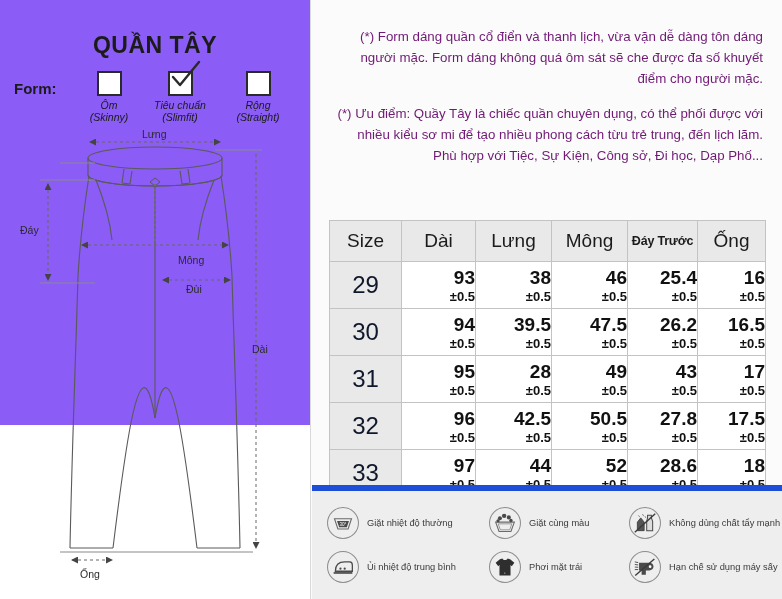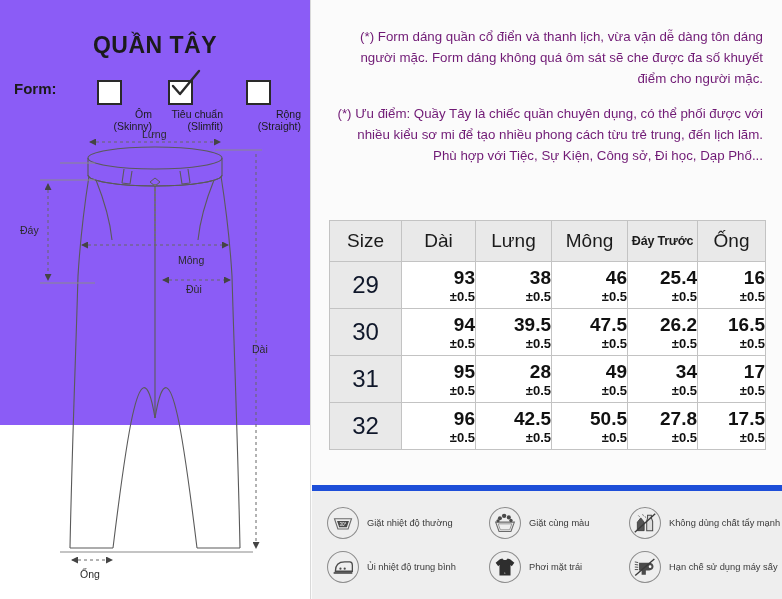--- a/index.html
+++ b/index.html
@@ -19,21 +19,21 @@
   .title{
     position:absolute;top:32px;left:0;width:310px;text-align:center;
     font-size:23px;font-weight:bold;color:#1b1b1b;letter-spacing:.5px;
   }
   .form-row{
     position:absolute;top:62px;left:0;width:310px;height:56px;
   }
   .form-label{
     position:absolute;left:14px;top:18px;font-size:15px;font-weight:bold;color:#1b1b1b;
   }
-  .cb-group{position:absolute;top:16px;width:86px;text-align:right;}
+  .cb-group{position:absolute;top:7px;width:86px;text-align:center;font-style:italic;}
   .cb-group.g0{left:66px;}
   .cb-group.g1{left:137px;}
   .cb-group.g2{left:215px;}
   .cb-box{
     width:21px;height:21px;border:2px solid #2a2a2a;background:#fff;
     margin:2px auto 0;position:relative;
   }
   .cb-box.checked .tick{
     position:absolute;left:-1px;top:-13px;width:34px;height:34px;overflow:visible;
   }
@@ -291,21 +291,21 @@
               </td>
               <td class="val">
                 <span class="v-main">28</span>
                 <span class="v-tol">±0.5</span>
               </td>
               <td class="val">
                 <span class="v-main">49</span>
                 <span class="v-tol">±0.5</span>
               </td>
               <td class="val">
-                <span class="v-main">34</span>
+                <span class="v-main">43</span>
                 <span class="v-tol">±0.5</span>
               </td>
               <td class="val">
                 <span class="v-main">17</span>
                 <span class="v-tol">±0.5</span>
               </td>
             </tr>
             <tr>
               <td class="sz">32</td>
               <td class="val">
@@ -319,20 +319,43 @@
               <td class="val">
                 <span class="v-main">50.5</span>
                 <span class="v-tol">±0.5</span>
               </td>
               <td class="val">
                 <span class="v-main">27.8</span>
                 <span class="v-tol">±0.5</span>
               </td>
               <td class="val">
                 <span class="v-main">17.5</span>
+                <span class="v-tol">±0.5</span>
+              </td>
+            </tr>
+            <tr>
+              <td class="sz">33</td>
+              <td class="val">
+                <span class="v-main">97</span>
+                <span class="v-tol">±0.5</span>
+              </td>
+              <td class="val">
+                <span class="v-main">44</span>
+                <span class="v-tol">±0.5</span>
+              </td>
+              <td class="val">
+                <span class="v-main">52</span>
+                <span class="v-tol">±0.5</span>
+              </td>
+              <td class="val">
+                <span class="v-main">28.6</span>
+                <span class="v-tol">±0.5</span>
+              </td>
+              <td class="val">
+                <span class="v-main">18</span>
                 <span class="v-tol">±0.5</span>
               </td>
             </tr>
           </tbody>
       </table>
     </div>
 
     <div class="care">
       <div class="care-grid">
 

